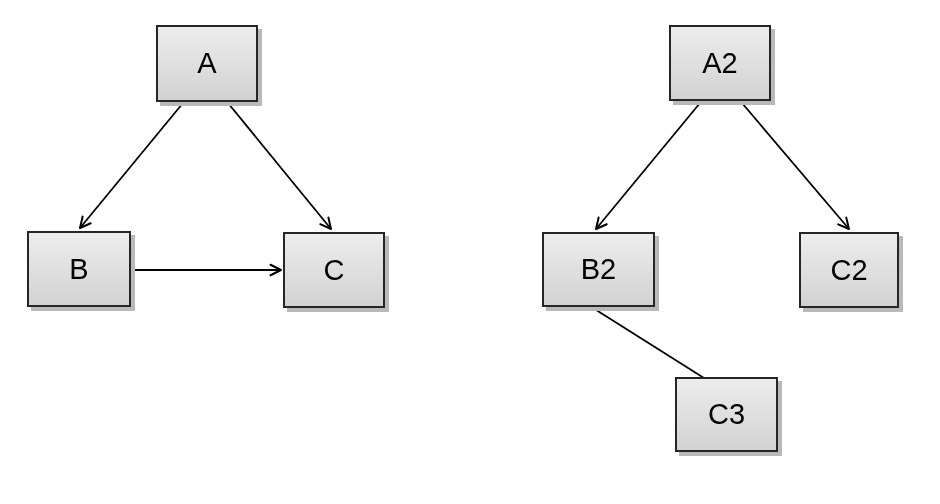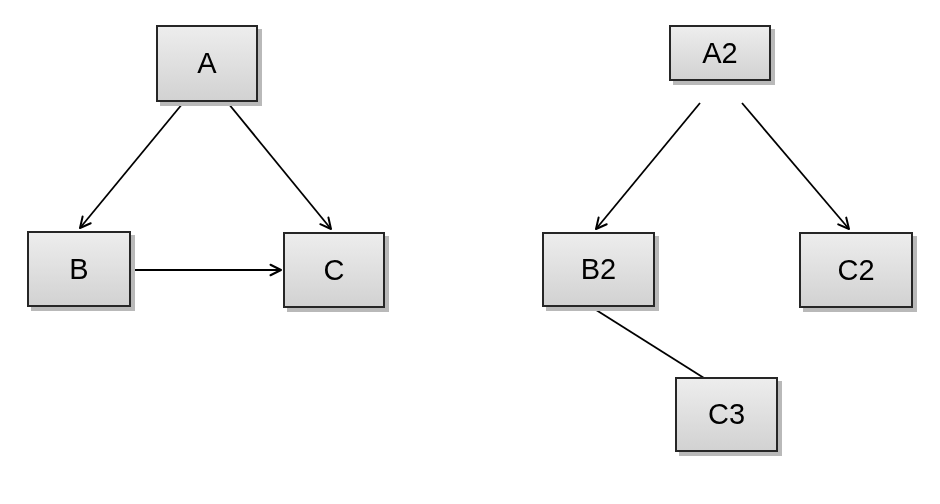--- a/index.html
+++ b/index.html
@@ -75,26 +75,26 @@
   <div id="node-layer">
       <div class="node" style="left: 156px; top: 25px; width: 102px; height: 77px;">
         <span class="node-label">A</span>
       </div>
       <div class="node" style="left: 27px; top: 231px; width: 104px; height: 76px;">
         <span class="node-label">B</span>
       </div>
       <div class="node" style="left: 283px; top: 232px; width: 102px; height: 76px;">
         <span class="node-label">C</span>
       </div>
-      <div class="node" style="left: 669px; top: 25px; width: 102px; height: 56px;">
+      <div class="node" style="left: 669px; top: 25px; width: 102px; height: 76px;">
         <span class="node-label">A2</span>
       </div>
       <div class="node" style="left: 542px; top: 232px; width: 113px; height: 75px;">
         <span class="node-label">B2</span>
       </div>
-      <div class="node" style="left: 799px; top: 232px; width: 114px; height: 76px;">
+      <div class="node" style="left: 799px; top: 232px; width: 100px; height: 76px;">
         <span class="node-label">C2</span>
       </div>
       <div class="node" style="left: 675px; top: 377px; width: 103px; height: 75px;">
         <span class="node-label">C3</span>
       </div>
     </div>
 </div>
 
 </body></html>

